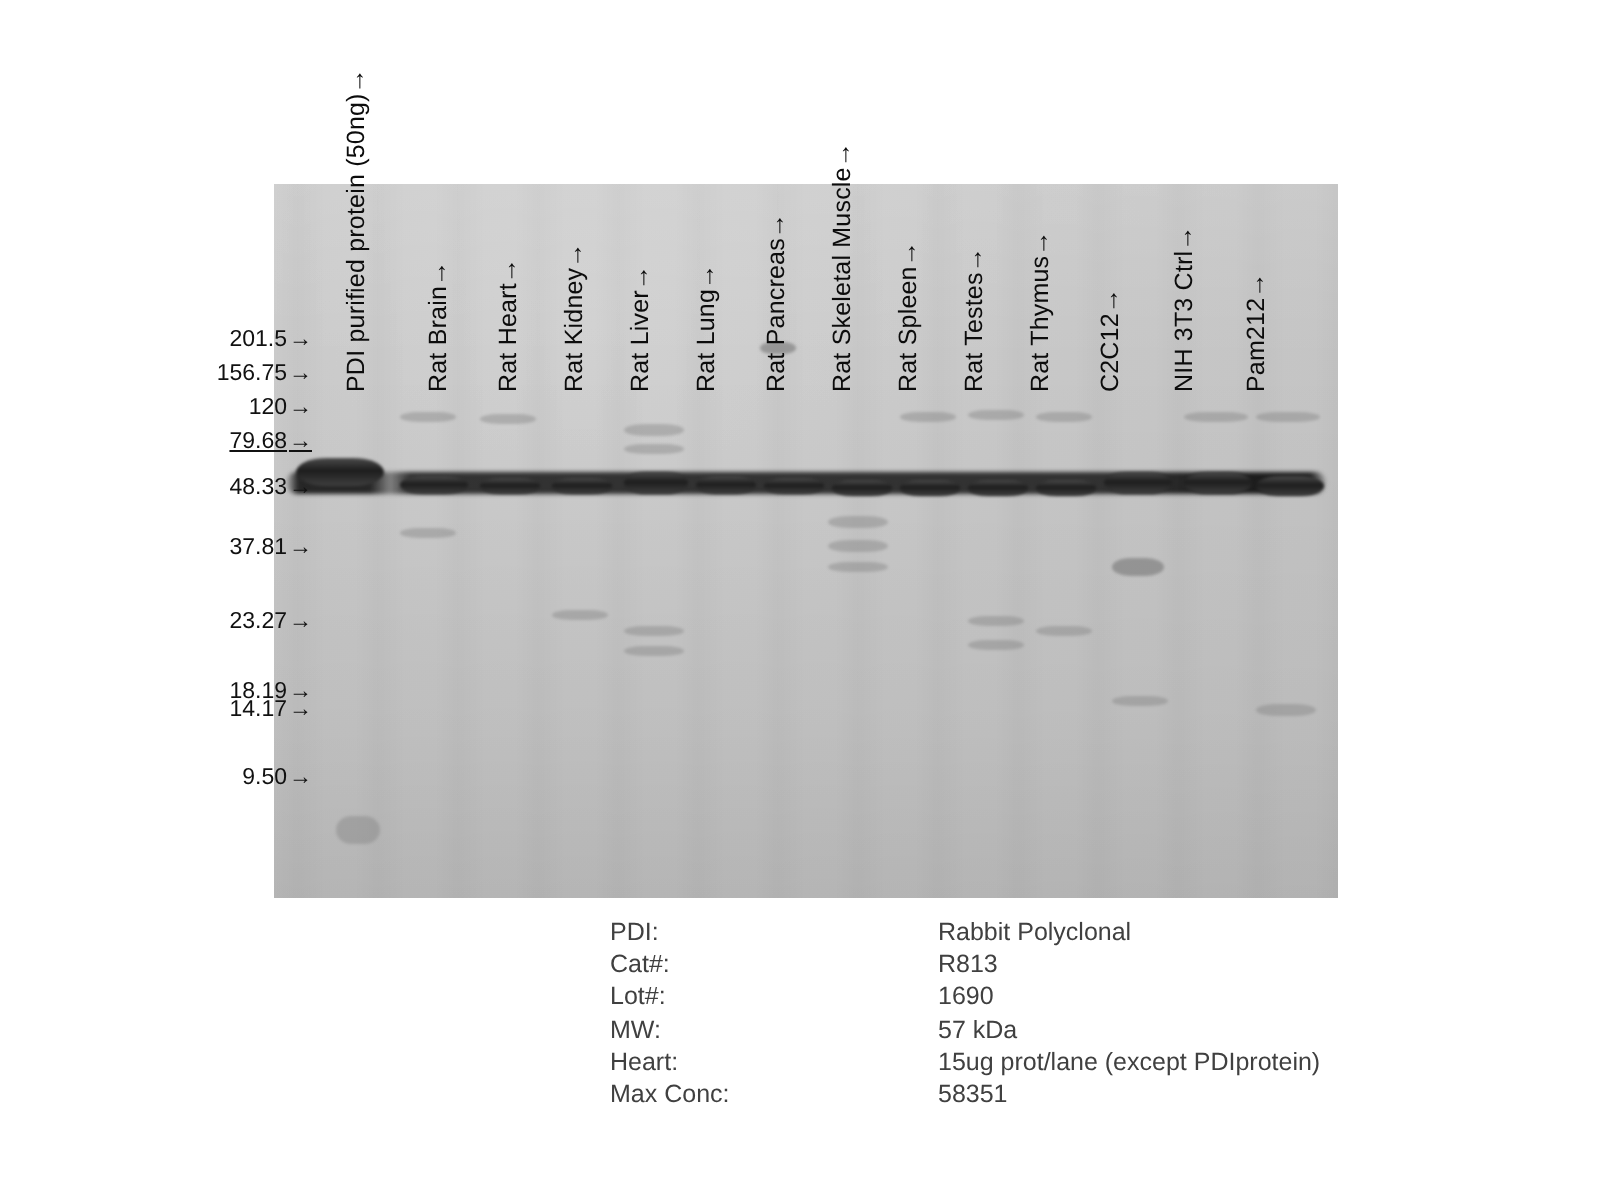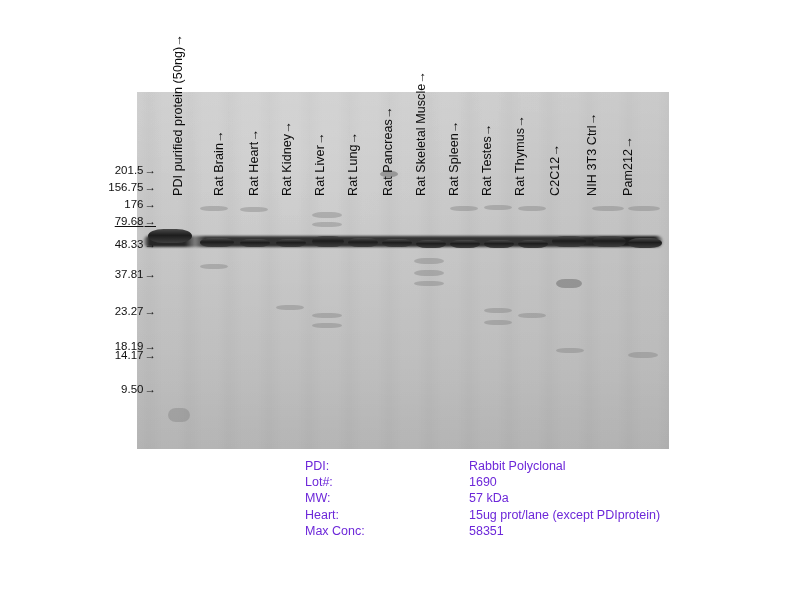--- a/index.html
+++ b/index.html
@@ -115,21 +115,21 @@
     font-family: "Liberation Sans", sans-serif;
     letter-spacing: 0.1px;
   }
 
   
   .info {
     position: absolute;
     left: 305px;
     top: 458px;
     font-size: 12.5px;
-    color: #6d28d9;
+    color: #404040;
     line-height: 16.2px;
     text-decoration: underline;
   }
   .info-row { display: block; white-space: nowrap; }
   .info-key {
     display: inline-block;
     width: 164px;
     font-family: "Liberation Sans", sans-serif;
   }
   .info-val {
@@ -185,21 +185,21 @@
       <div class="band vfaint" style="left: 240px; top: 207px; width: 28px; height: 5px;"></div>
       <div class="band vfaint" style="left: 450px; top: 206px; width: 28px; height: 5px;"></div>
       <div class="band vfaint" style="left: 484px; top: 205px; width: 28px; height: 5px;"></div>
       <div class="band vfaint" style="left: 518px; top: 206px; width: 28px; height: 5px;"></div>
       <div class="band vfaint" style="left: 168px; top: 408px; width: 22px; height: 14px;"></div>
     </div>
 
   <div id="ladder-layer">
       <div class="ladder" style="top: 164px;"><span>201.5</span><span class="arrow">→</span></div>
       <div class="ladder" style="top: 181px;"><span>156.75</span><span class="arrow">→</span></div>
-      <div class="ladder" style="top: 198px;"><span>176</span><span class="arrow">→</span></div>
+      <div class="ladder" style="top: 198px;"><span>120</span><span class="arrow">→</span></div>
       <div class="ladder" style="top: 215px; text-decoration: underline;"><span>79.68</span><span class="arrow">→</span></div>
       <div class="ladder" style="top: 238px;"><span>48.33</span><span class="arrow">→</span></div>
       <div class="ladder" style="top: 268px;"><span>37.81</span><span class="arrow">→</span></div>
       <div class="ladder" style="top: 305px;"><span>23.27</span><span class="arrow">→</span></div>
       <div class="ladder" style="top: 340px;"><span>18.19</span><span class="arrow">→</span></div>
       <div class="ladder" style="top: 349px;"><span>14.17</span><span class="arrow">→</span></div>
       <div class="ladder" style="top: 383px;"><span>9.50</span><span class="arrow">→</span></div>
     </div>
 
   <div id="lanes-layer">
@@ -214,19 +214,20 @@
       <div class="lane-label" style="left: 461px; top: 182px;">Rat Spleen→</div>
       <div class="lane-label" style="left: 494px; top: 182px;">Rat Testes→</div>
       <div class="lane-label" style="left: 527px; top: 182px;">Rat Thymus→</div>
       <div class="lane-label" style="left: 562px; top: 182px;">C2C12→</div>
       <div class="lane-label" style="left: 599px; top: 182px;">NIH 3T3 Ctrl→</div>
       <div class="lane-label" style="left: 635px; top: 182px;">Pam212→</div>
     </div>
 
   <div class="info" id="info-table">
       <div class="info-row"><span class="info-key">PDI:</span><span class="info-val">Rabbit Polyclonal</span></div>
+      <div class="info-row"><span class="info-key">Cat#:</span><span class="info-val">R813</span></div>
       <div class="info-row"><span class="info-key">Lot#:</span><span class="info-val">1690</span></div>
       <div class="info-row"><span class="info-key">MW:</span><span class="info-val">57 kDa</span></div>
       <div class="info-row"><span class="info-key">Heart:</span><span class="info-val">15ug prot/lane (except PDIprotein)</span></div>
       <div class="info-row"><span class="info-key">Max Conc:</span><span class="info-val">58351</span></div>
     </div>
 
 </div>
 
 </body></html>

